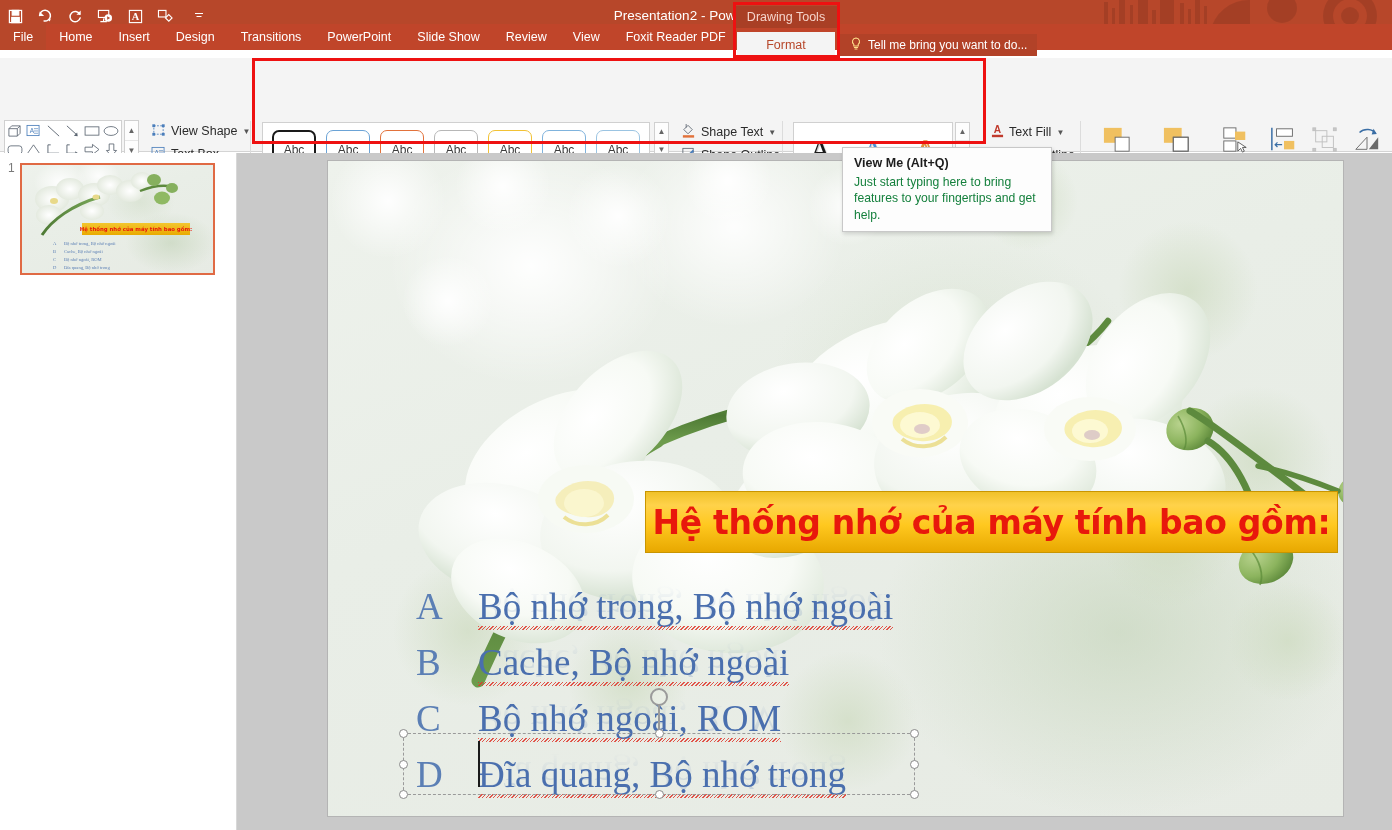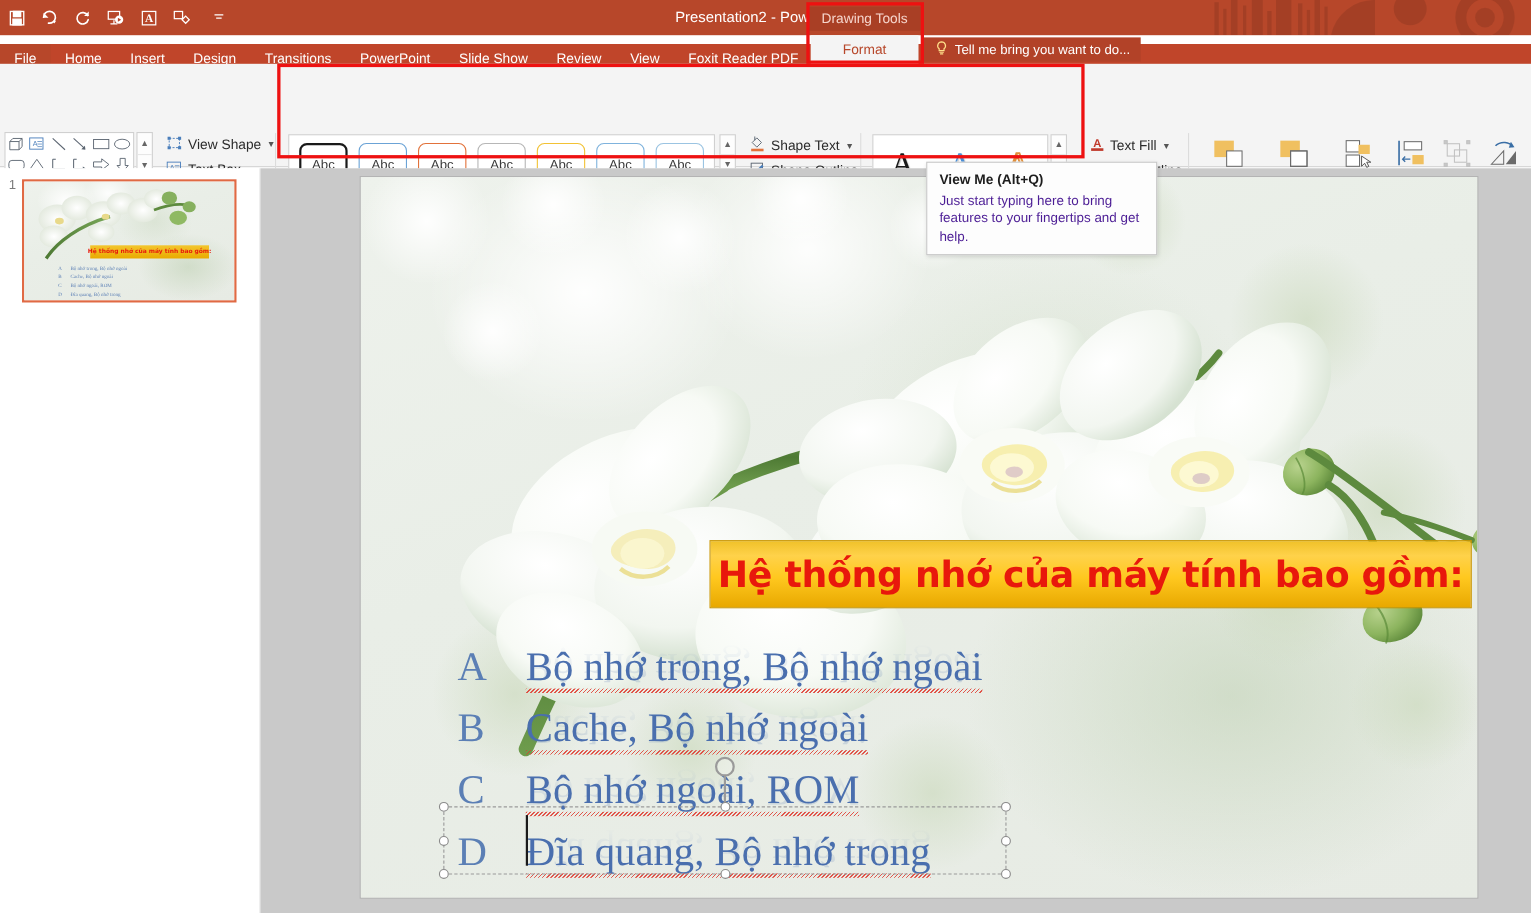--- a/index.html
+++ b/index.html
@@ -23,21 +23,21 @@
     color: #fff; cursor: pointer;
   }
   .qat-sep { width: 4px; }
   .win-title {
     position: absolute; left: 0; right: 0; top: 0; height: 32px; line-height: 32px;
     text-align: center; color: #fff; font-size: 13.5px; pointer-events: none;
   }
 
   
   .tabstrip {
-    position: absolute; left: 0; top: 40px; width: 1392px; height: 26px;
+    position: absolute; left: 0; top: 24px; width: 1392px; height: 26px;
     background: #c0452a;
   }
   .tabs { position: absolute; left: 0; top: 0; height: 26px; display: flex; align-items: stretch; }
   .tab {
     padding: 0 13px; height: 26px; line-height: 26px; color: #fff; font-size: 12.5px;
     cursor: pointer; white-space: nowrap;
   }
   .tab.file { background: #b7472a; }
   .ctx-label-top {
     position: absolute; left: 735px; top: 6px; width: 102px; height: 22px;
@@ -128,21 +128,21 @@
     border: 3px solid #ee1111; pointer-events: none; z-index: 30;
   }
 
   
   .tooltip {
     position: absolute; left: 842px; top: 147px; width: 210px; height: 85px;
     background: #fdfdfd; border: 1px solid #c8c8c8; box-shadow: 1px 2px 4px rgba(0,0,0,0.15);
     padding: 8px 11px; z-index: 50;
   }
   .tt-title { font-size: 12.5px; font-weight: bold; color: #1d1d1d; margin-bottom: 4px; }
-  .tt-body { font-size: 12.2px; color: #4c1d95; line-height: 1.35; }
+  .tt-body { font-size: 12.2px; color: #15803d; line-height: 1.35; }
 
   
   .workspace { position: absolute; left: 0; top: 153px; width: 1392px; height: 677px; background: #fff; }
   .thumbpane {
     position: absolute; left: 0; top: 0; width: 237px; height: 677px;
     background: #fff; border-right: 1px solid #d8d8d8;
   }
   .thumb-num {
     position: absolute; left: 8px; top: 8px; font-size: 12px; color: #7a7a7a;
   }

